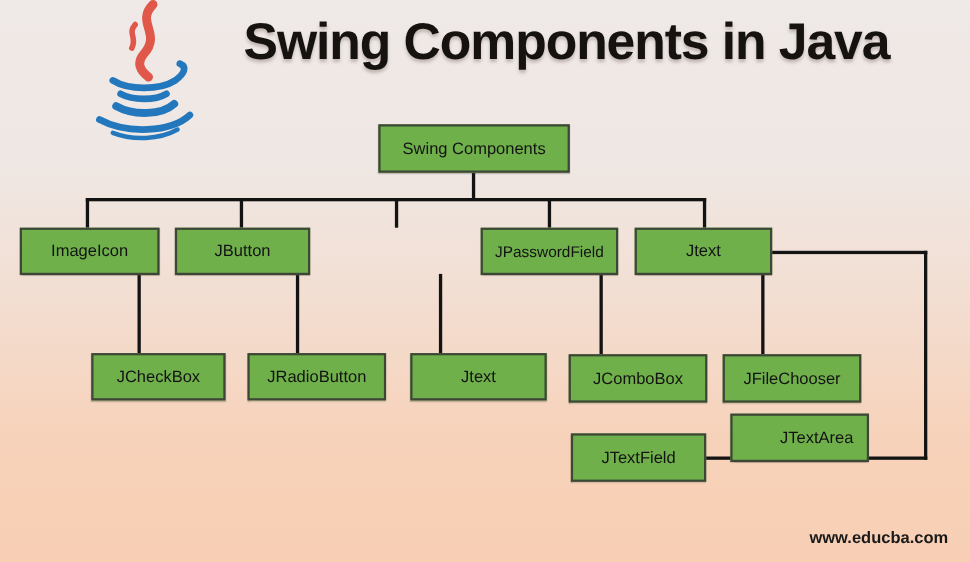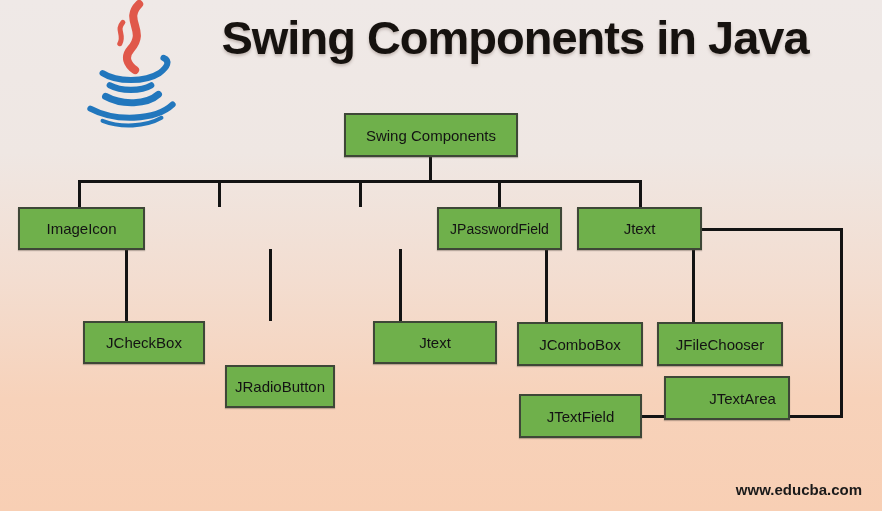--- a/index.html
+++ b/index.html
@@ -22,21 +22,21 @@
     font-size:15px; color:#131313;
     box-shadow:0 1px 1px rgba(80,70,60,.35);
   }
   #n-root          {left:344px; top:113px; width:174px; height:44px;}
   #n-imageicon     {left:18px;  top:207px; width:127px; height:43px;}
   #n-jbutton       {left:159px; top:207px; width:123px; height:43px;}
   #n-jlabel        {left:300px; top:207px; width:122px; height:43px;}
   #n-jpasswordfield{left:437px; top:207px; width:125px; height:43px; font-size:14px;}
   #n-jtext         {left:577px; top:207px; width:125px; height:43px;}
   #n-jcheckbox     {left:83px;  top:321px; width:122px; height:43px;}
-  #n-jradiobutton  {left:225px; top:321px; width:110px; height:43px;margin-top:44px;}
+  #n-jradiobutton  {left:225px; top:321px; width:126px; height:43px;}
   #n-jlist         {left:373px; top:321px; width:124px; height:43px;}
   #n-jcombobox     {left:517px; top:322px; width:126px; height:44px;}
   #n-jfilechooser  {left:657px; top:322px; width:126px; height:44px;}
   #n-jtextfield    {left:519px; top:394px; width:123px; height:44px;}
   #n-jtextarea     {left:664px; top:376px; width:126px; height:44px;padding-left:31px;}
   .line { position:absolute; background:#131313; }
   #footer {
     position:absolute; right:20px; top:481px;
     font-size:15px; font-weight:bold; color:#1a1a1a;
   }
@@ -70,20 +70,21 @@
   <div class="line" style="left:399px; top:249px; width:3px; height:72px;"></div>
   <div class="line" style="left:545px; top:249px; width:3px; height:73px;"></div>
   <div class="line" style="left:692px; top:249px; width:3px; height:73px;"></div>
   <div class="line" style="left:701px; top:228px; width:142px; height:3px;"></div>
   <div class="line" style="left:840px; top:228px; width:3px;  height:190px;"></div>
   <div class="line" style="left:789px; top:415px; width:54px; height:3px;"></div>
   <div class="line" style="left:641px; top:415px; width:24px; height:3px;"></div>
 
   <div class="node" id="n-root">Swing Components</div>
   <div class="node" id="n-imageicon">ImageIcon</div>
+  <div class="node" id="n-jbutton">JButton</div>
   <div class="node" id="n-jpasswordfield">JPasswordField</div>
   <div class="node" id="n-jtext">Jtext</div>
   <div class="node" id="n-jcheckbox">JCheckBox</div>
   <div class="node" id="n-jradiobutton">JRadioButton</div>
   <div class="node" id="n-jlist">Jtext</div>
   <div class="node" id="n-jcombobox">JComboBox</div>
   <div class="node" id="n-jfilechooser">JFileChooser</div>
   <div class="node" id="n-jtextfield">JTextField</div>
   <div class="node" id="n-jtextarea">JTextArea</div>
 

